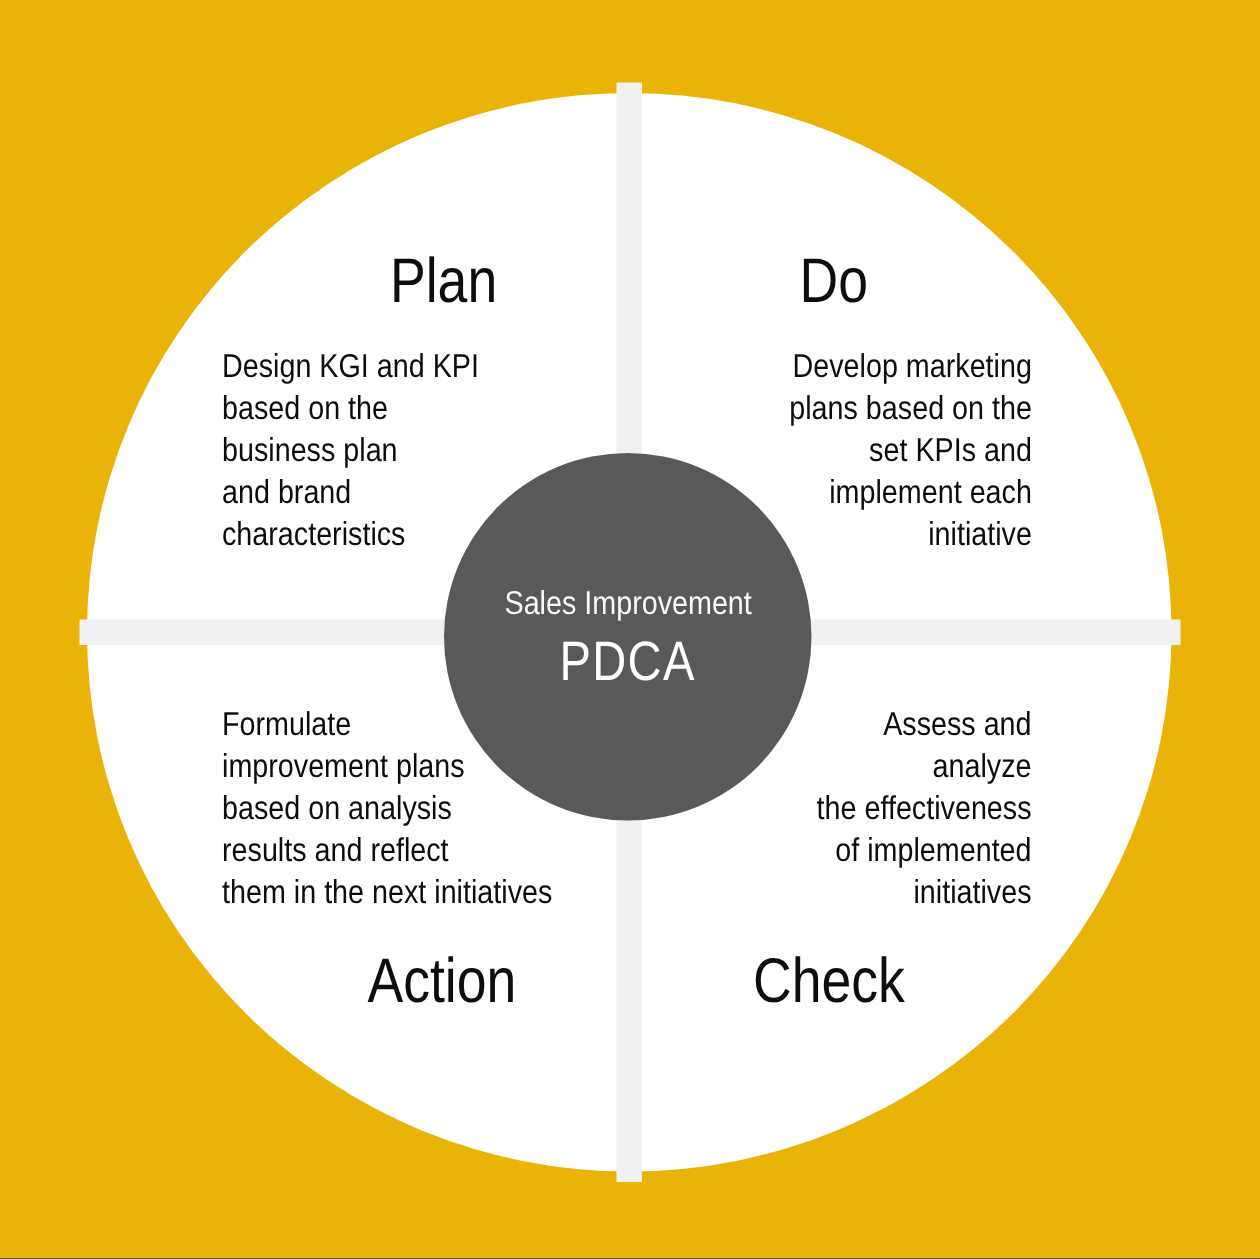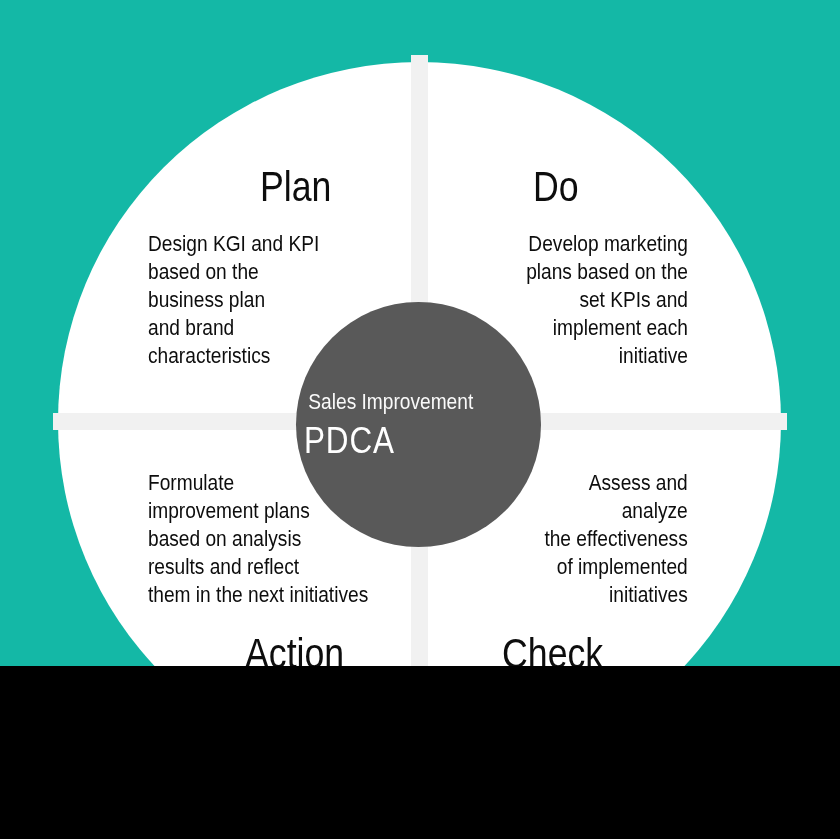--- a/index.html
+++ b/index.html
@@ -4,22 +4,22 @@
 <style>
   html, body {
     margin: 0;
     padding: 0;
     background: #000000;
     font-family: "Liberation Sans", "DejaVu Sans", sans-serif;
   }
   .stage {
     position: relative;
     width: 840px;
-    height: 666px;
-    background: #14b8a6;
+    height: 839px;
+    background: #eab308;
     overflow: hidden;
   }
   .big-circle {
     position: absolute;
     left: 58px;
     top: 62px;
     width: 723px;
     height: 719px;
     border-radius: 50%;
     background: #ffffff;
@@ -43,21 +43,21 @@
   .center-circle {
     position: absolute;
     left: 296px;
     top: 302px;
     width: 245px;
     height: 245px;
     border-radius: 50%;
     background: #595959;
     display: flex;
     flex-direction: column;
-    align-items: flex-start;
+    align-items: center;
     justify-content: center;
     gap: 9px;
   }
   .center-subtitle {
     color: #fafafa;
     font-size: 22px;
     line-height: 1;
     transform: scaleX(0.87);
     transform-origin: center;
     white-space: nowrap;

